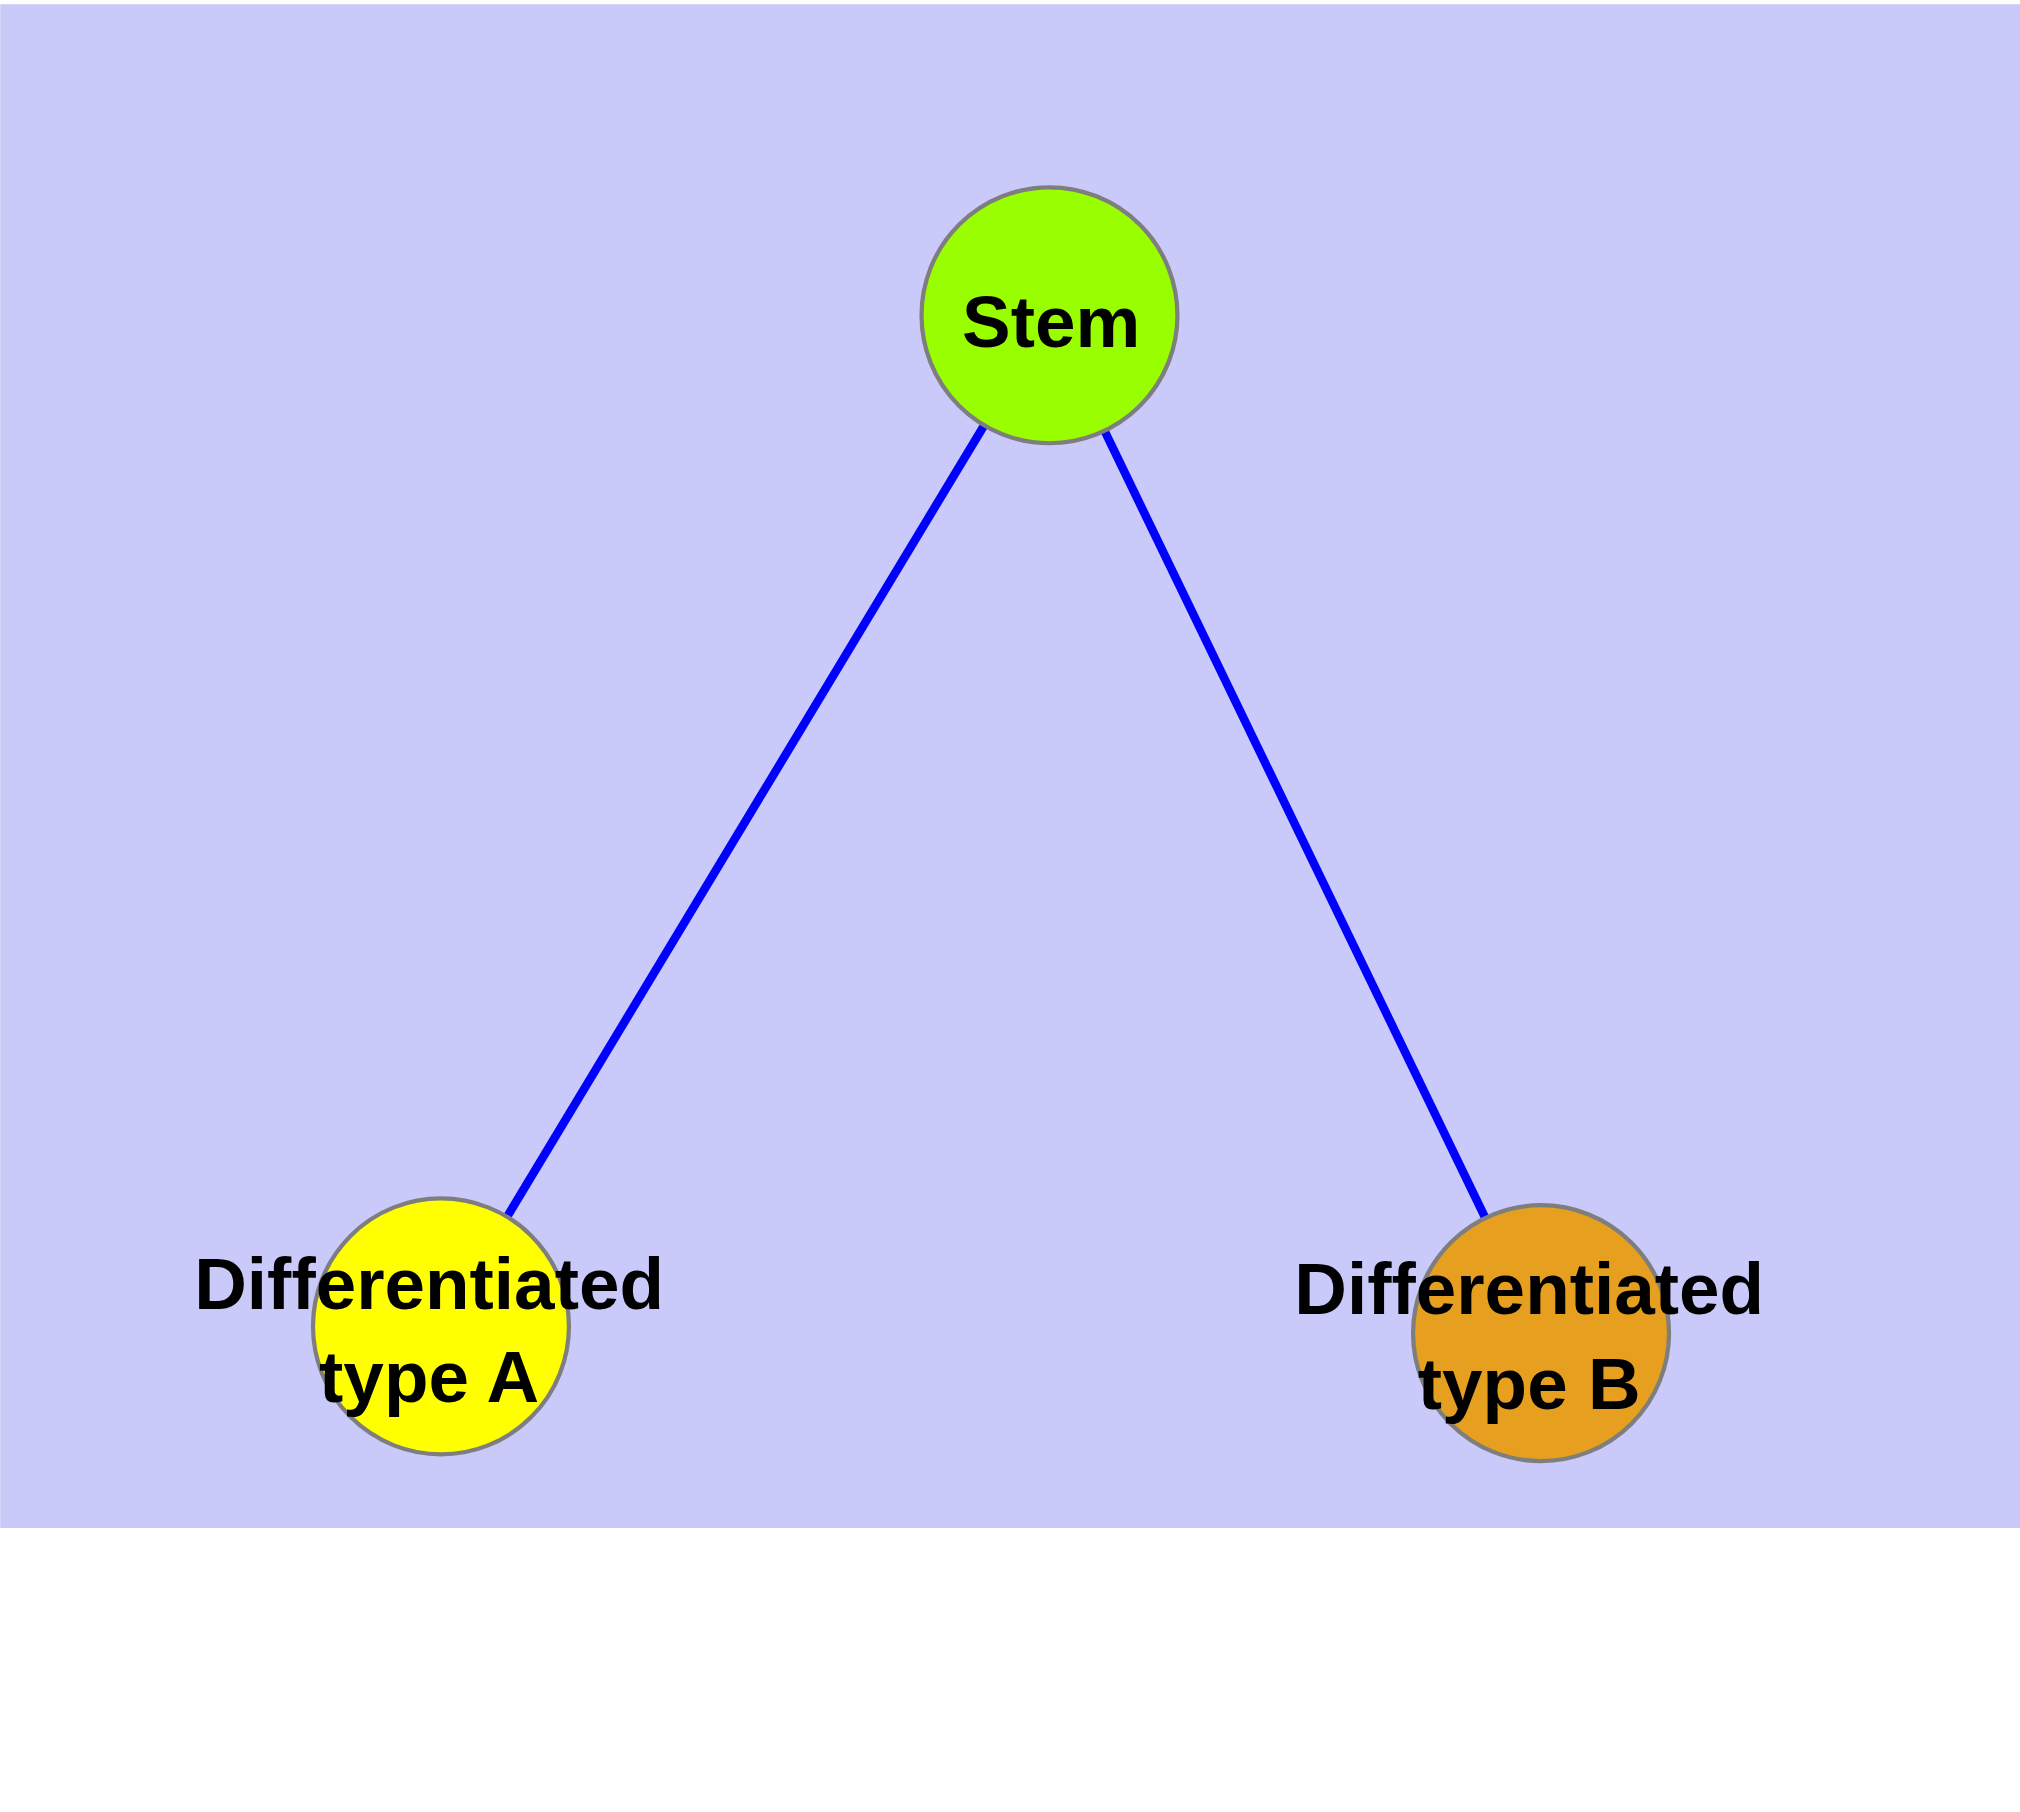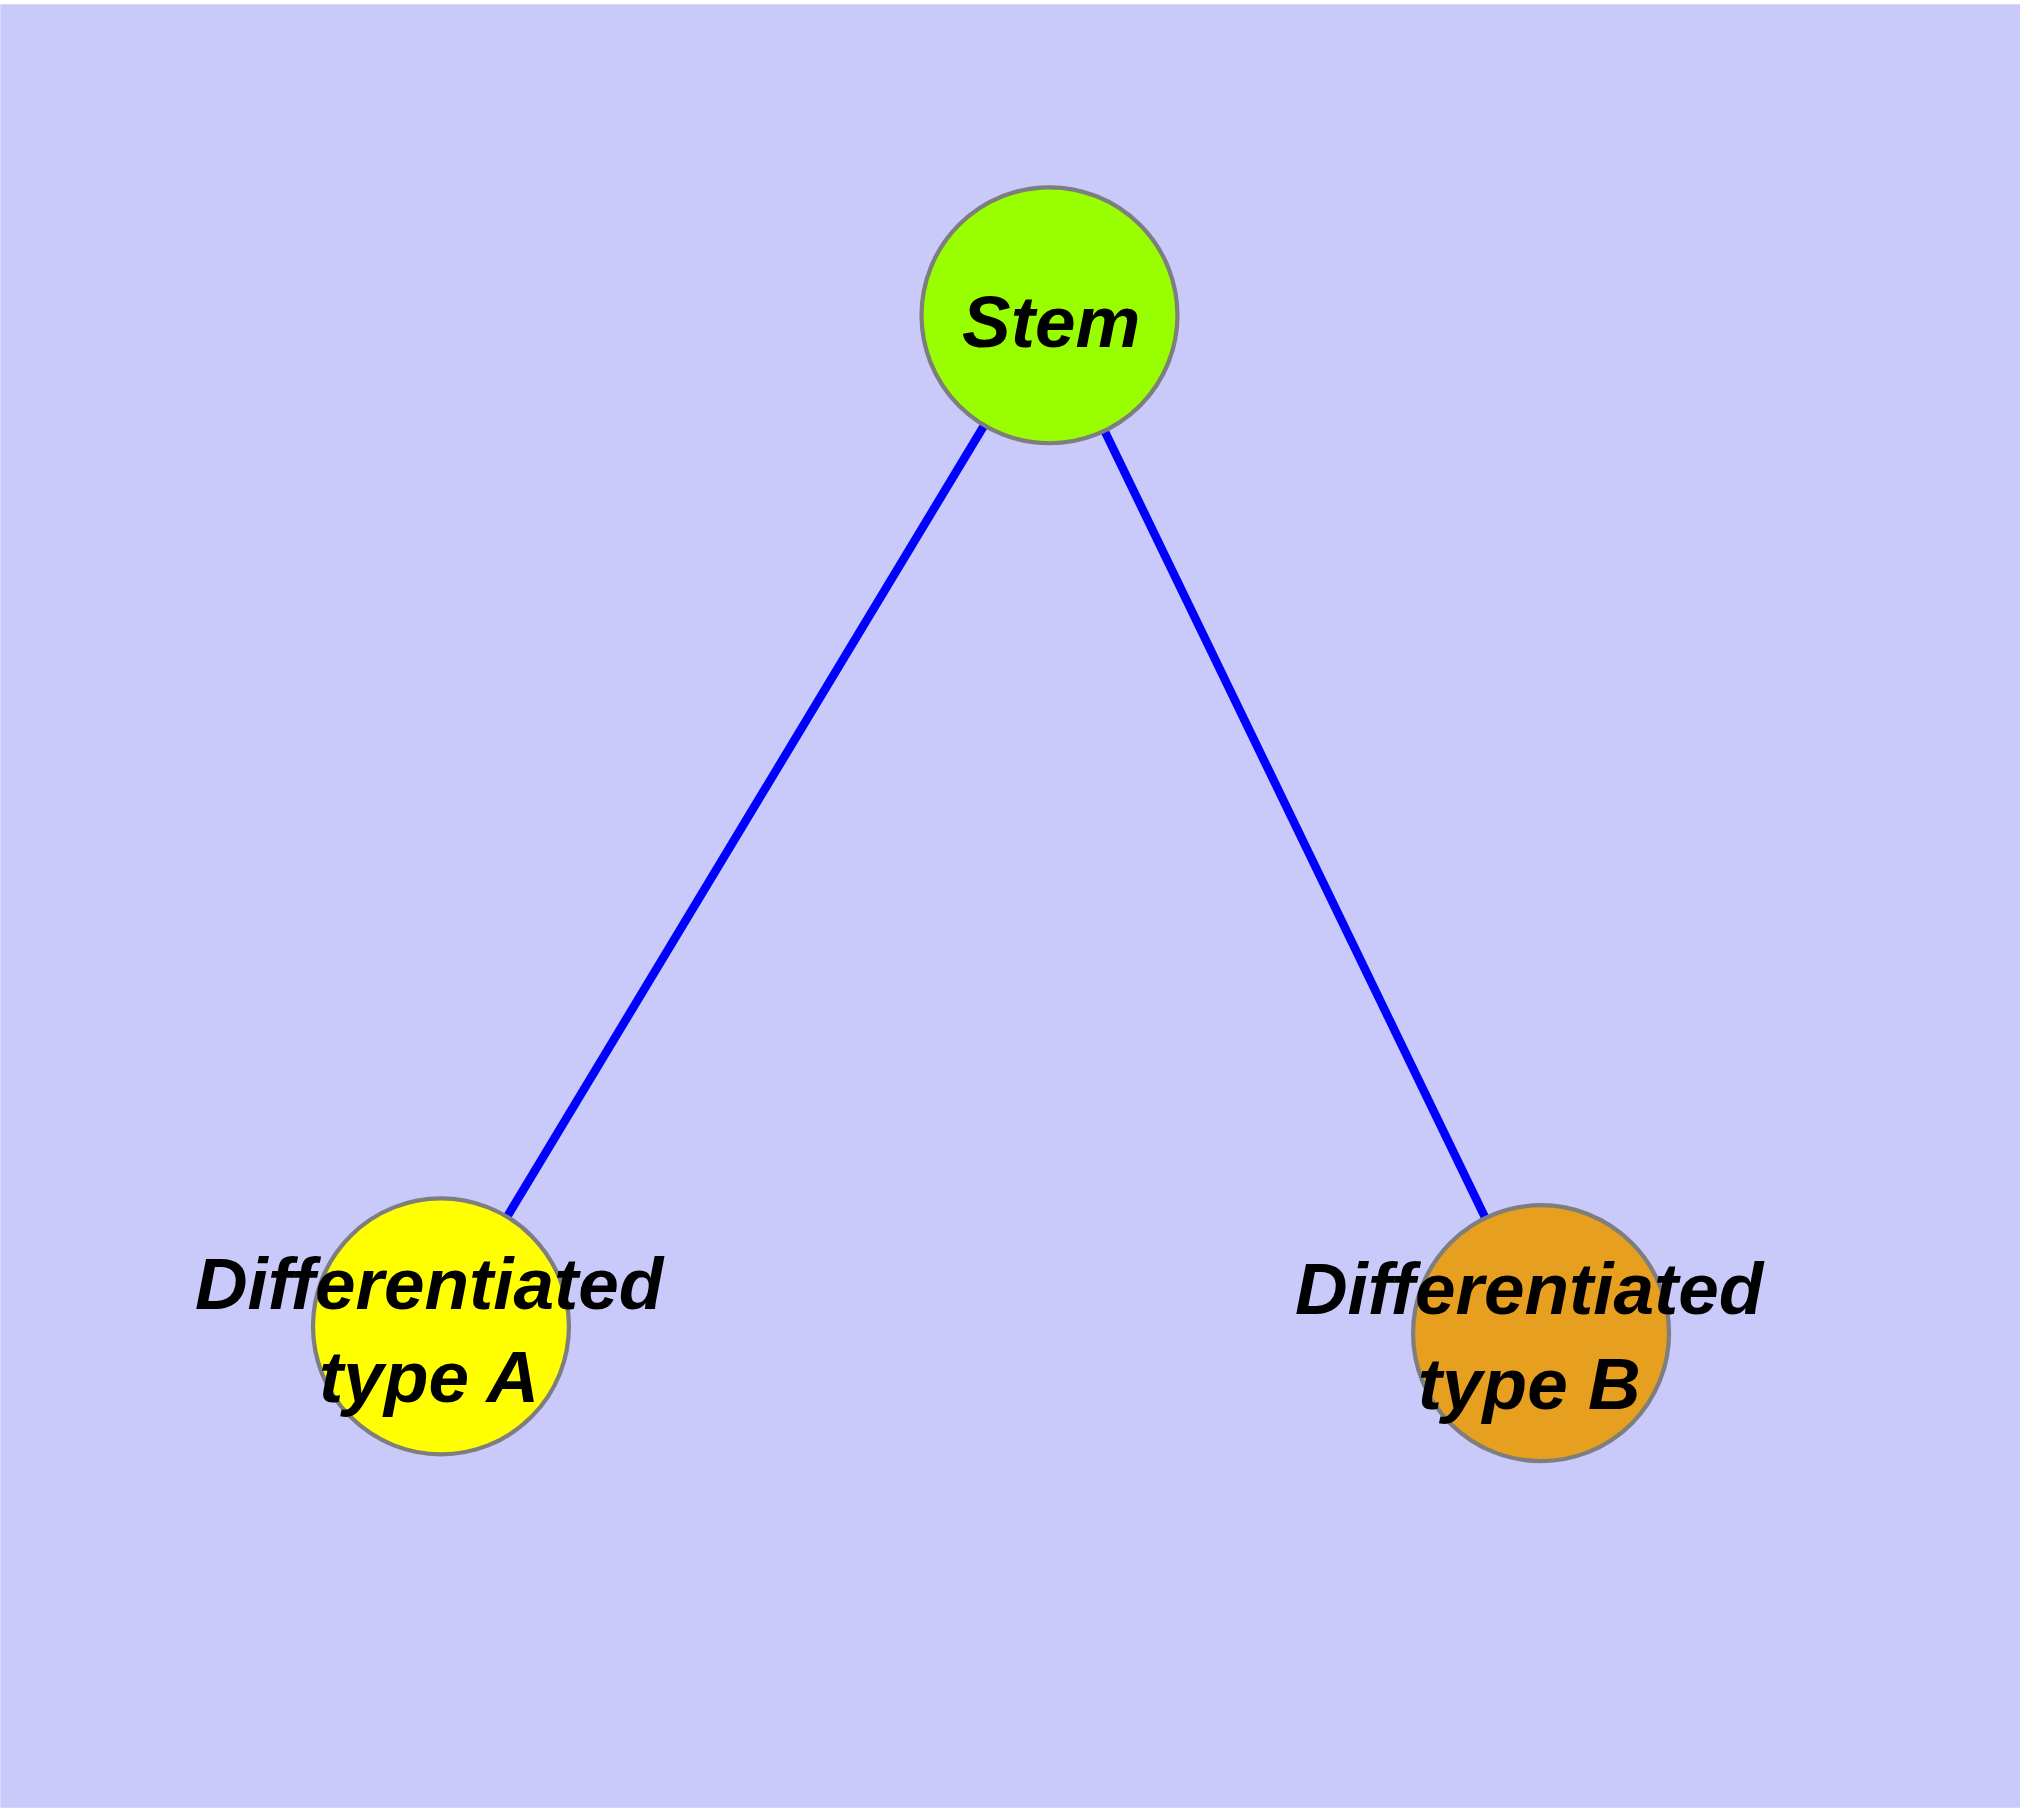--- a/index.html
+++ b/index.html
@@ -3,23 +3,22 @@
 <meta charset="utf-8">
 <style>
   html, body {
     margin: 0;
     padding: 0;
     background: #FFFFFF;
   }
   .screen {
     position: relative;
     width: 2021px;
-    height: 1812px;
+    height: 1528px;
     overflow: hidden;
-    font-style: italic;
   }
   svg {
     display: block;
   }
   .node-label {
     font-family: "Liberation Sans", "DejaVu Sans", sans-serif;
     font-weight: bold;
     font-size: 86px;
     text-anchor: middle;
   }

